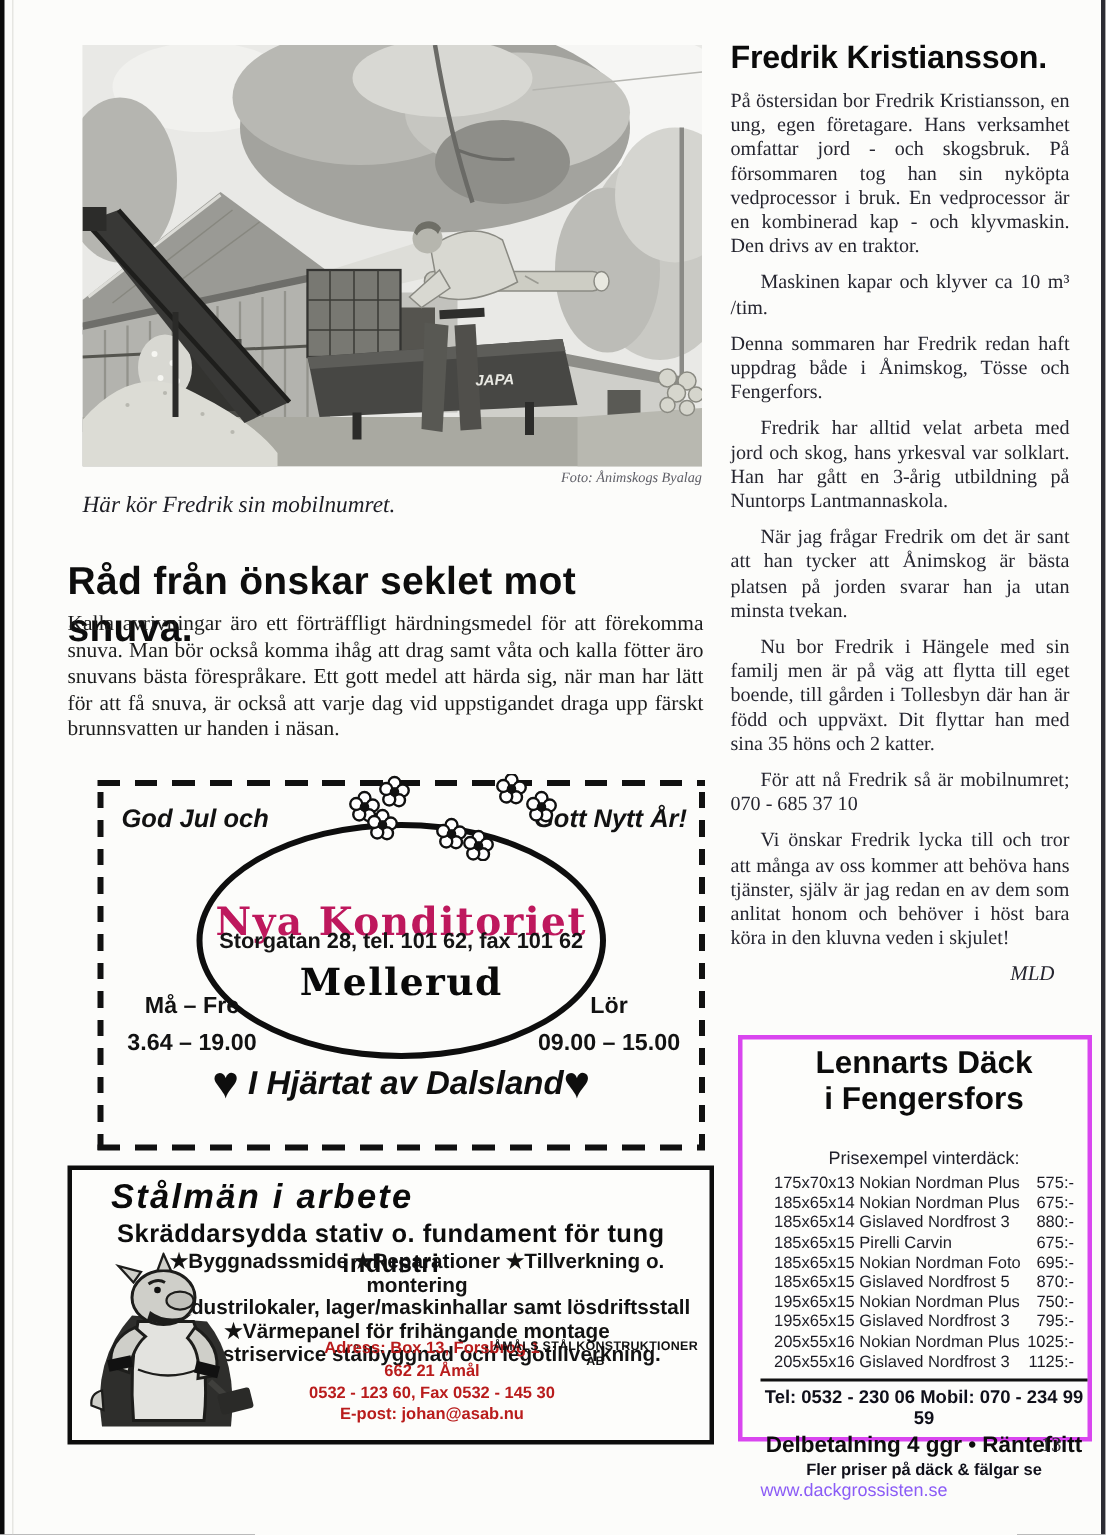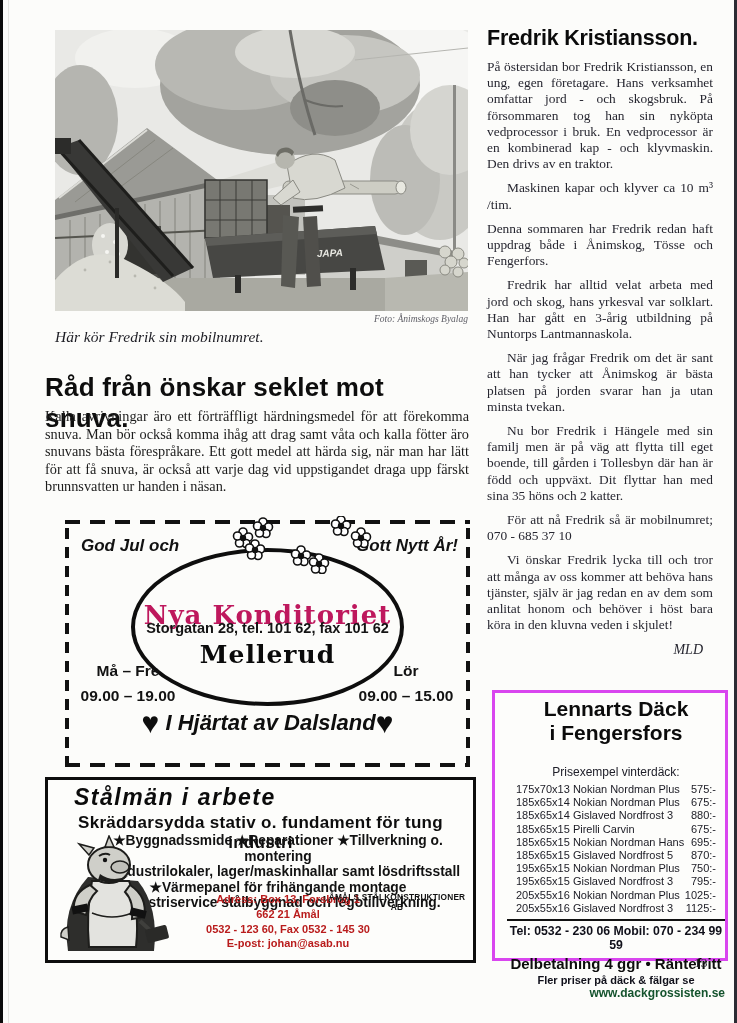--- a/index.html
+++ b/index.html
@@ -75,21 +75,21 @@
   .tyre{position:absolute;left:492px;top:690px;width:218px;height:265px;border:3px solid #d946ef;background:#fdfdfb;padding-left:12px;}
   .tyre-t1{margin-top:4px;text-align:center;font-size:21px;font-weight:bold;line-height:24px;color:#0b0b0b;}
   .tyre-t2{text-align:center;font-size:21px;font-weight:bold;line-height:24px;color:#0b0b0b;}
   .tyre-sub{text-align:center;font-size:12px;margin-top:20px;color:#20202a;}
   .tyre-list{margin-top:4px;padding:0 9px;}
   .tyre-row{display:flex;justify-content:space-between;font-size:11px;line-height:13.2px;color:#1b1b24;}
   .tyre-sep{border-top:2px solid #111;margin:4px 0 3px 0;}
   .tyre-tel{text-align:center;font-size:12.3px;font-weight:bold;color:#10101a;}
   .tyre-pay{text-align:center;font-size:15px;font-weight:bold;margin-top:3px;color:#0d0d0d;}
   .tyre-more1{text-align:center;font-size:11px;font-weight:bold;margin-top:2px;color:#10101a;}
-  .tyre-more2{text-align:right;font-size:12px;font-weight:bold;color:#14532d;}
+  .tyre-more2{text-align:left;font-size:12px;font-weight:normal;color:#8b5cf6;}
 
   .page-number{position:absolute;left:694px;top:955px;font-family:"Liberation Serif",serif;
         font-size:13.5px;color:#2a2a30;}
 </style>
 </head>
 <body>
 
 <div class="page">
   <div class="scan-edge-left"></div>
   <div class="scan-fold"></div>
@@ -275,21 +275,21 @@
             <circle cx="-5.5" cy="-2" r="4"></circle>
             <circle cx="0" cy="0" r="2.4" fill="#111"></circle>
           </g>
       </g>
     </svg>
     <div class="kond-name">Nya Konditoriet</div>
     <div class="kond-addr">Storgatan 28, tel. 101 62, fax 101 62</div>
     <div class="kond-city">Mellerud</div>
     <div class="kond-hours left">
       <div>Må – Fre</div>
-      <div>09.00 – 19.00</div>
+      <div>3.64 – 19.00</div>
     </div>
     <div class="kond-hours right">
       <div>Lör</div>
       <div>09.00 – 15.00</div>
     </div>
     <div class="kond-slogan"><span class="hearts">♥</span> <span>I Hjärtat av Dalsland</span><span class="hearts">♥</span></div>
   </div>
 
   <div class="stal">
     <div class="stal-title">Stålmän i arbete</div>
@@ -358,21 +358,21 @@
         </div>
       <div class="tyre-row">
           <span>185x65x14 Gislaved Nordfrost 3</span>
           <span>880:-</span>
         </div>
       <div class="tyre-row">
           <span>185x65x15 Pirelli Carvin</span>
           <span>675:-</span>
         </div>
       <div class="tyre-row">
-          <span>185x65x15 Nokian Nordman Hans</span>
+          <span>185x65x15 Nokian Nordman Foto</span>
           <span>695:-</span>
         </div>
       <div class="tyre-row">
           <span>185x65x15 Gislaved Nordfrost 5</span>
           <span>870:-</span>
         </div>
       <div class="tyre-row">
           <span>195x65x15 Nokian Nordman Plus</span>
           <span>750:-</span>
         </div>

